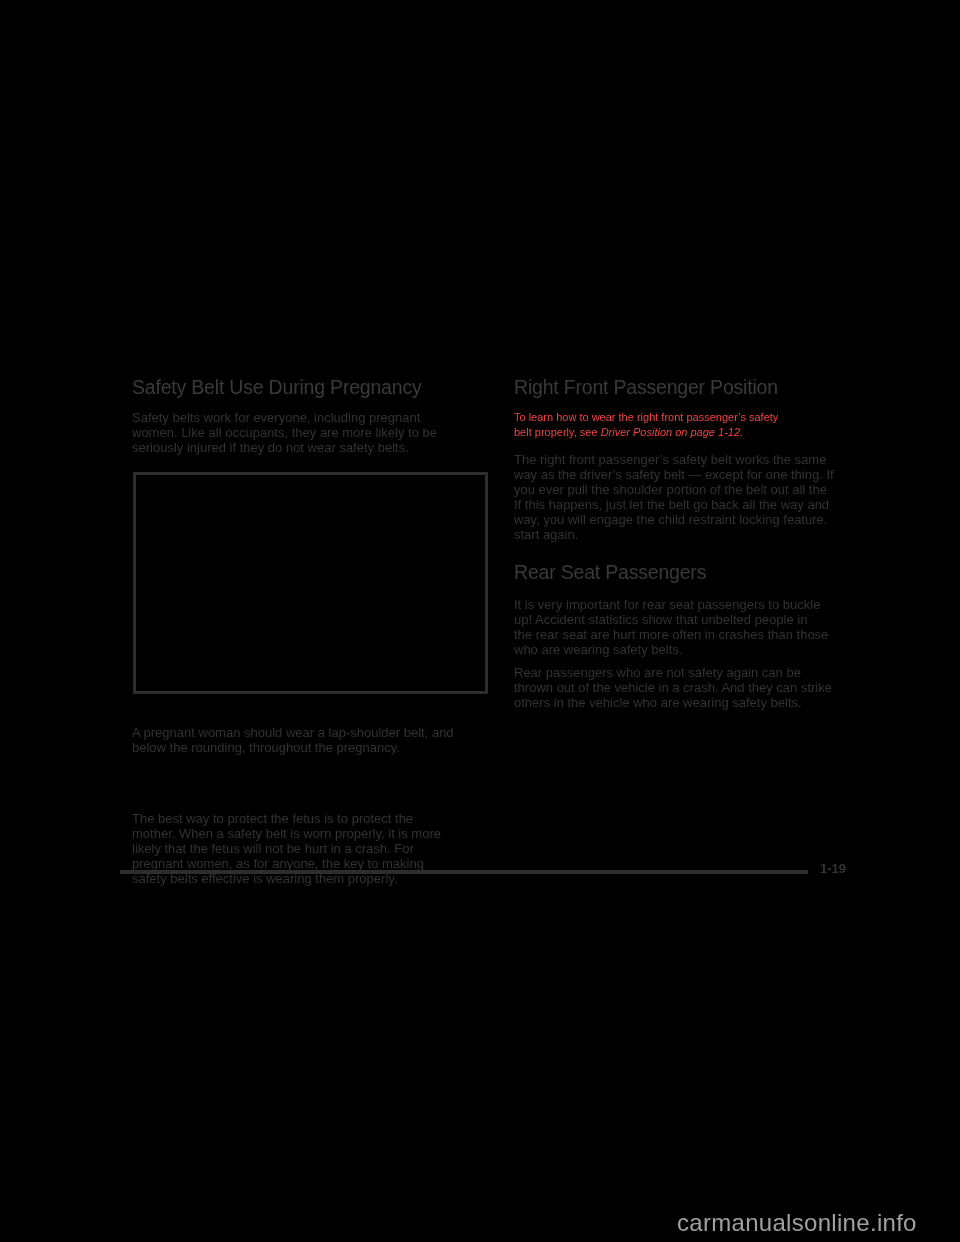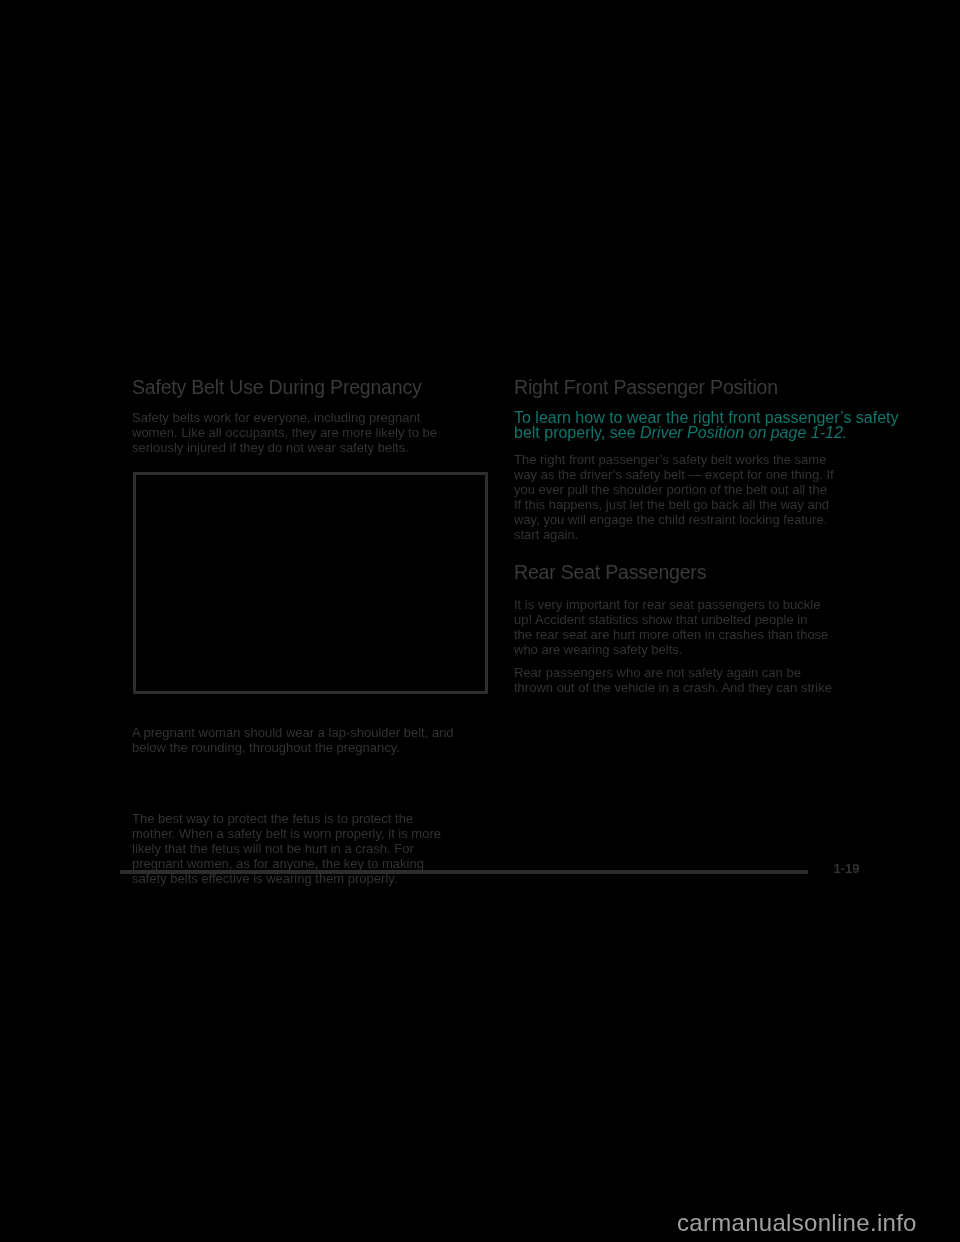--- a/index.html
+++ b/index.html
@@ -25,25 +25,25 @@
     white-space: nowrap;
   }
   .para { color: #323232; }
   .para .line {
     font-size: 13px;
     line-height: 15px;
     height: 15px;
     white-space: nowrap;
   }
   .mixed-line {
-    font-size: 16px;
+    font-size: 11px;
     line-height: 15px;
     height: 15px;
     white-space: nowrap;
-    color: #0f766e;
+    color: #ef4444;
   }
   .ref-italic { font-style: italic; text-align: right; }
   #image-box {
     left: 133px;
     top: 472px;
     width: 355px;
     height: 222px;
     box-sizing: border-box;
     border: 3px solid #2d2d2d;
     background: #000000;
@@ -52,21 +52,21 @@
     left: 120px;
     top: 870px;
     width: 688px;
     height: 4px;
     background: #2d2d2d;
   }
   #page-number {
     left: 820px;
     top: 861px;
     width: 53px;
-    text-align: center;
+    text-align: left;
     font-size: 13px;
     font-weight: 700;
     color: #333333;
     white-space: nowrap;
   }
   #watermark {
     left: 677px;
     top: 1209px;
     font-size: 24px;
     letter-spacing: 0.3px;
@@ -136,20 +136,21 @@
   <div id="right-para-3" class="block para">
       <div class="line">It is very important for rear seat passengers to buckle</div>
       <div class="line">up! Accident statistics show that unbelted people in</div>
       <div class="line">the rear seat are hurt more often in crashes than those</div>
       <div class="line">who are wearing safety belts.</div>
     </div>
 
   <div id="right-para-4" class="block para">
       <div class="line">Rear passengers who are not safety again can be</div>
       <div class="line">thrown out of the vehicle in a crash. And they can strike</div>
+      <div class="line">others in the vehicle who are wearing safety belts.</div>
     </div>
 
   <div id="footer-rule" class="block"></div>
 
   <div id="page-number" class="block">1-19</div>
 
   <div id="watermark" class="block">carmanualsonline.info</div>
 
 </div>
 

